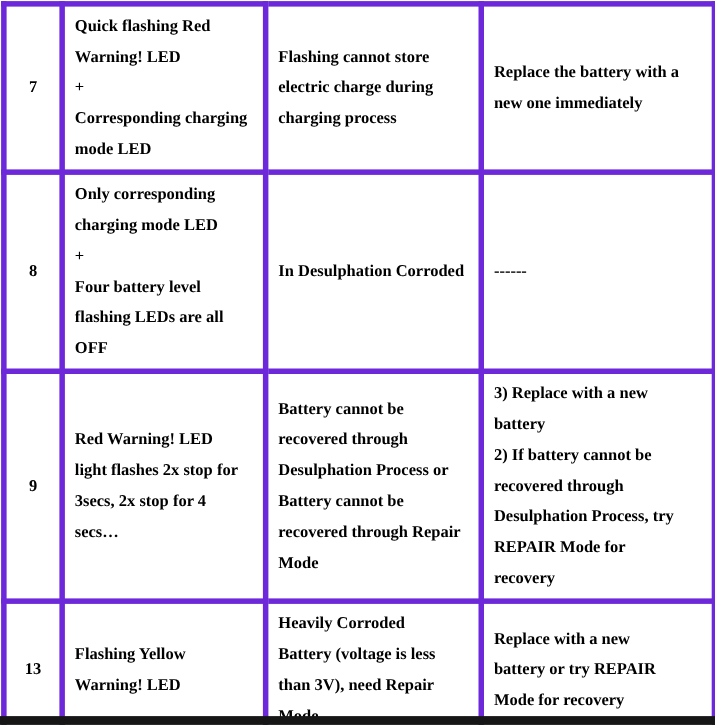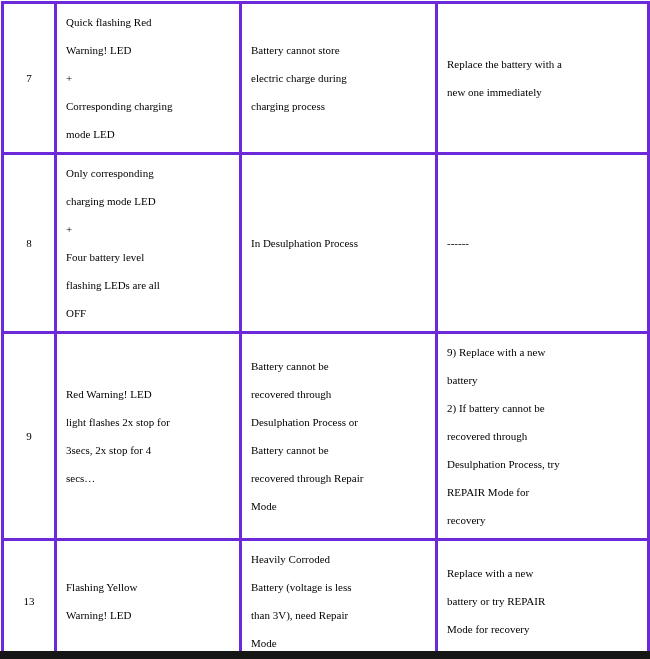--- a/index.html
+++ b/index.html
@@ -20,27 +20,28 @@
     top: 1px;
     left: 1px;
     width: 648px;
   }
   table.status-table {
     border-collapse: collapse;
     table-layout: fixed;
     width: 646px;
   }
   table.status-table td {
-    border: 3px solid #6d28d9;
-    font-size: 11px;
+    border: 5px solid #6d28d9;
+    font-size: 15px;
     line-height: 28px;
     vertical-align: middle;
     padding: 4px 9px;
     white-space: pre-line;
     overflow: hidden;
+    font-weight: bold;
   }
   table.status-table td.num {
     text-align: center;
     padding: 4px 2px;
   }
   col.c1 { width: 53px; }
   col.c2 { width: 185px; }
   col.c3 { width: 196px; }
   col.c4 { width: 212px; }
   tr.r0 { height: 144px; }
@@ -68,50 +69,50 @@
         <col class="c4">
     </colgroup>
     <tbody>
       <tr class="r0">
         <td class="num">7</td>
         <td>Quick flashing Red
 Warning! LED
 +
 Corresponding charging
 mode LED</td>
-        <td>Battery cannot store
+        <td>Flashing cannot store
 electric charge during
 charging process</td>
         <td>Replace the battery with a
 new one immediately</td>
       </tr>
       <tr class="r1">
         <td class="num">8</td>
         <td>Only corresponding
 charging mode LED
 +
 Four battery level
 flashing LEDs are all
 OFF</td>
-        <td>In Desulphation Process</td>
+        <td>In Desulphation Corroded</td>
         <td>------</td>
       </tr>
       <tr class="r2">
         <td class="num">9</td>
         <td>Red Warning! LED
 light flashes 2x stop for
 3secs, 2x stop for 4
 secs…</td>
         <td>Battery cannot be
 recovered through
 Desulphation Process or
 Battery cannot be
 recovered through Repair
 Mode</td>
-        <td>9) Replace with a new
+        <td>3) Replace with a new
 battery
 2) If battery cannot be
 recovered through
 Desulphation Process, try
 REPAIR Mode for
 recovery</td>
       </tr>
       <tr class="r3">
         <td class="num">13</td>
         <td>Flashing Yellow

